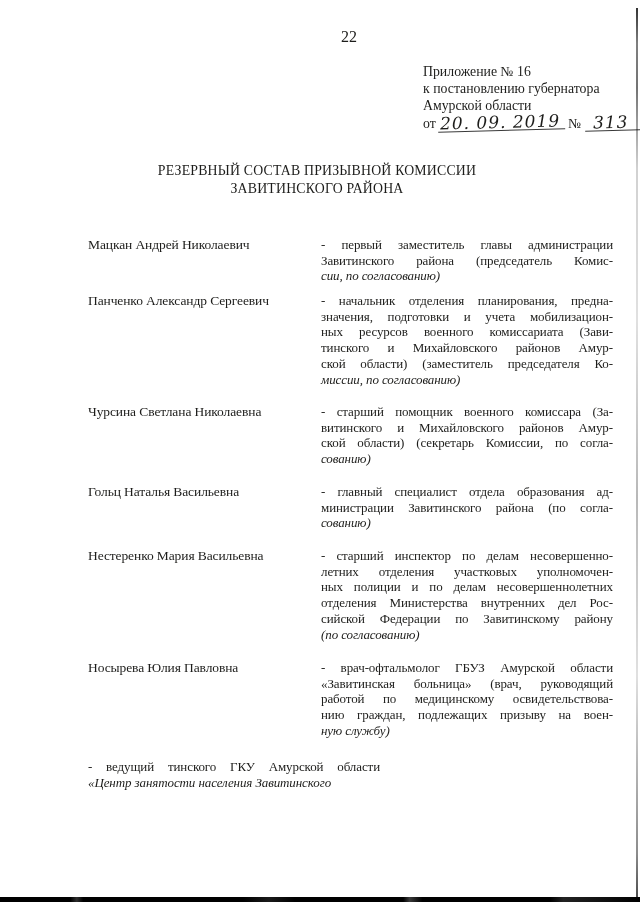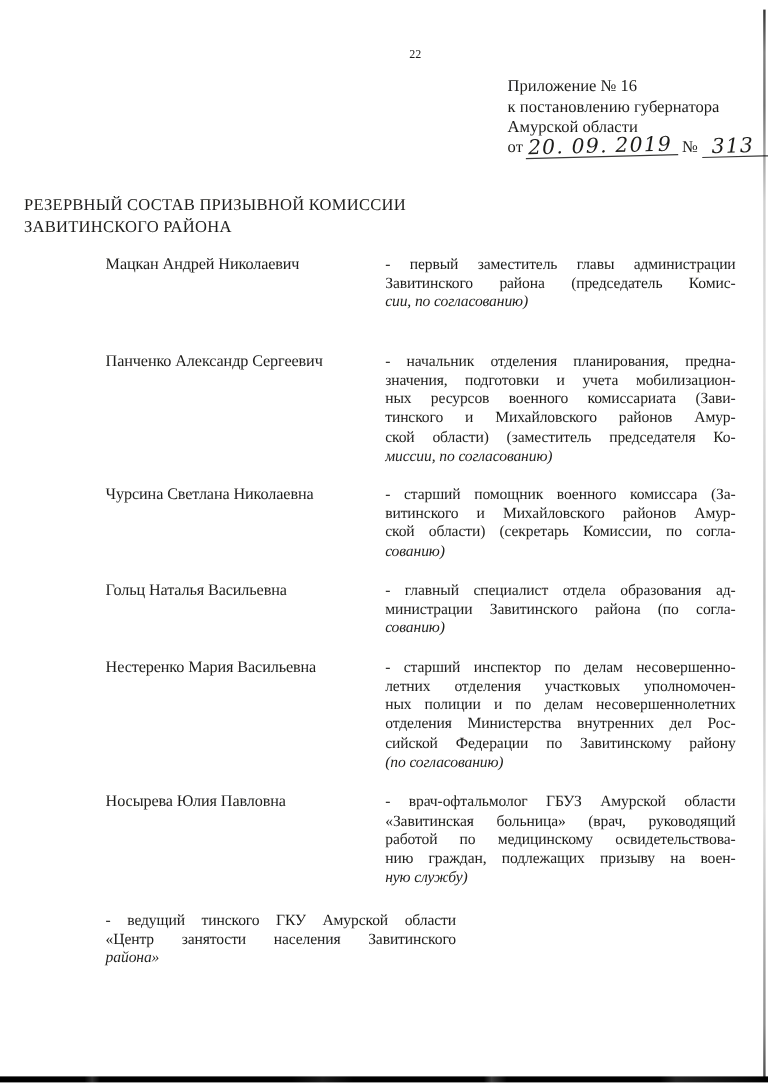--- a/index.html
+++ b/index.html
@@ -11,23 +11,23 @@
     position: relative;
     width: 640px;
     height: 905px;
     background: #ffffff;
     font-family: "Liberation Serif", "DejaVu Serif", serif;
     color: #1d1d1b;
     overflow: hidden;
   }
   .page-number {
     position: absolute;
-    top: 40px;
+    top: 28px;
     left: 341px;
-    font-size: 10px;
+    font-size: 16px;
   }
   .appendix {
     position: absolute;
     top: 64px;
     left: 423px;
     width: 200px;
     font-size: 13.8px;
     line-height: 16.8px;
   }
   .date-line {
@@ -45,21 +45,21 @@
     transform: rotate(-1.5deg);
     vertical-align: baseline;
   }
   .hw-date { padding: 0 5px 1px 2px; margin-left: 2px; }
   .hw-num  { padding: 0 14px 1px 8px; margin-left: 3px; }
   .doc-title {
     position: absolute;
     top: 162px;
     left: 20px;
     width: 594px;
-    text-align: left;
+    text-align: center;
     font-size: 13.8px;
     line-height: 17.8px;
     letter-spacing: 0.2px;
   }
   .entry {
     position: absolute;
     left: 88px;
     width: 525px;
     display: flex;
     font-size: 13px;
@@ -120,21 +120,21 @@
     <div>к постановлению губернатора</div>
     <div>Амурской области</div>
     <div class="date-line"><span>от</span><span class="handwritten hw-date">20. 09. 2019</span> <span>№</span><span class="handwritten hw-num">313</span></div>
   </div>
 
   <div class="doc-title">
     <div>РЕЗЕРВНЫЙ СОСТАВ ПРИЗЫВНОЙ КОМИССИИ</div>
     <div>ЗАВИТИНСКОГО РАЙОНА</div>
   </div>
 
-  <div class="entry" style="top:212px">
+  <div class="entry" style="top:237px">
     <div class="entry-name">Мацкан Андрей Николаевич</div>
     <div class="entry-desc">
         <div class="dline">- первый заместитель главы администрации</div>
         <div class="dline">Завитинского района (председатель Комис-</div>
         <div class="dline">сии, по согласованию)</div>
       </div>
   </div>
 
   <div class="entry" style="top:293px">
     <div class="entry-name">Панченко Александр Сергеевич</div>
@@ -187,20 +187,19 @@
         <div class="dline">работой по медицинскому освидетельствова-</div>
         <div class="dline">нию граждан, подлежащих призыву на воен-</div>
         <div class="dline">ную службу)</div>
       </div>
   </div>
 
   <div class="entry" style="top:759px">
     <div class="entry-desc">
         <div class="dline">- ведущий тинского ГКУ Амурской области</div>
         <div class="dline">«Центр занятости населения Завитинского</div>
-        <div class="dline">района»</div>
       </div>
   </div>
 
   <div class="artifact-right-line"></div>
   <div class="artifact-bottom-bar"></div>
 
 </div>
 
 </body></html>

